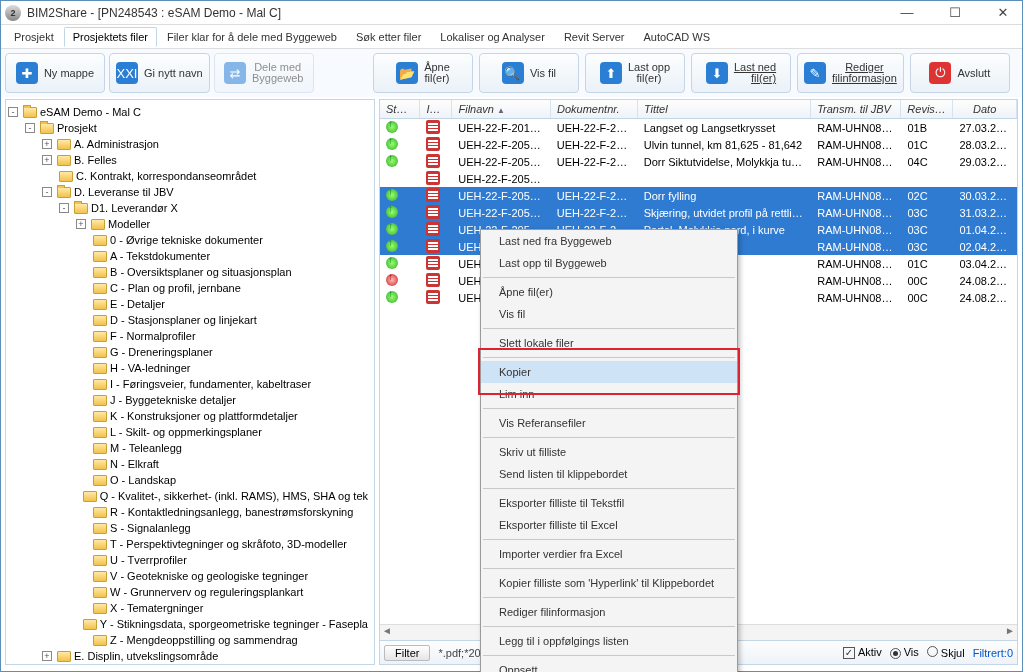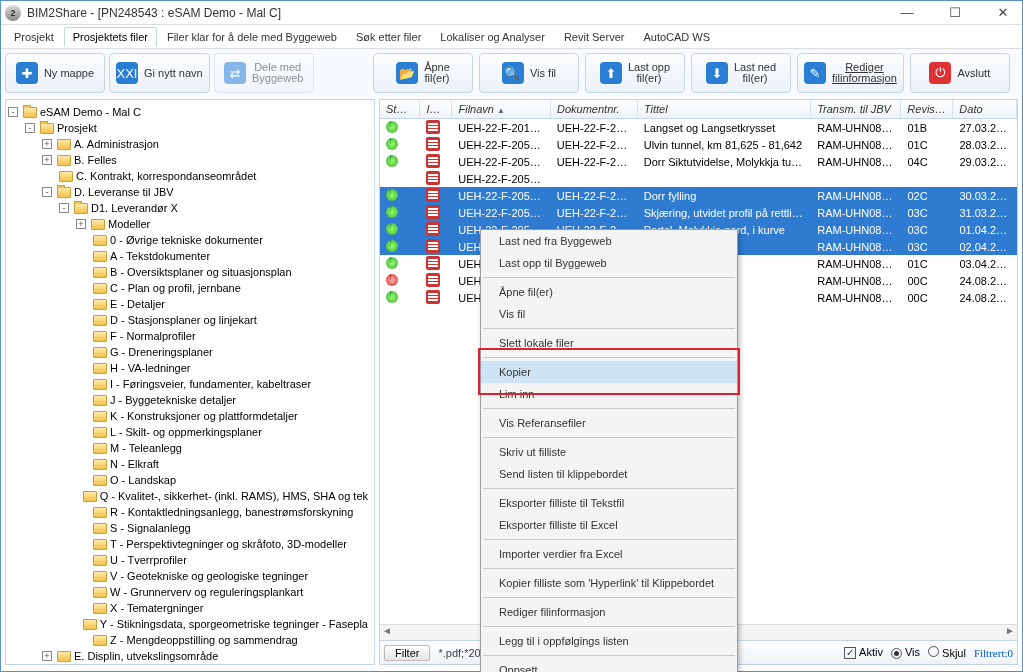--- a/index.html
+++ b/index.html
@@ -28,21 +28,21 @@
 .folder { width:14px; height:11px; background:linear-gradient(#ffe9a8,#f2c24a); border:1px solid #caa033; border-radius:1px; position:relative; flex-shrink:0;}
 .folder.open::before{content:"";position:absolute;left:-1px;top:-3px;width:6px;height:2px;background:#f2c24a;border:1px solid #caa033;border-bottom:none;}
 .file-panel { flex:1; display:flex; flex-direction:column; margin:2px 4px 6px 2px; min-width:0;}
 .grid { flex:1; border:1px solid #c3d6e6; background:#fff; overflow:hidden; display:flex; flex-direction:column; position:relative;}
 .ghead { display:flex; background:linear-gradient(#fdfdfd,#eef3f9); border-bottom:1px solid #c3d6e6; font-size:11px; color:#333;font-style:italic;}
 .ghead .gc { border-right:1px solid #d6e2ee; padding:3px 6px; white-space:nowrap; overflow:hidden; cursor:pointer;}
 .gbody { flex:1; overflow:auto;}
 .gr { display:flex; font-size:11px; height:17px; align-items:center;}
 .gr.sel { background:#2f7bd1; color:#fff;}
 .gc { padding:0 6px; white-space:nowrap; overflow:hidden; text-overflow:ellipsis; }
-.c-status{width:46px;} .c-icon{width:36px;} .c-fn{width:116px;} .c-doc{width:102px;} .c-title{width:206px;} .c-trans{width:106px;} .c-rev{width:60px;} .c-date{width:74px; text-align:left;}
+.c-status{width:46px;} .c-icon{width:36px;} .c-fn{width:116px;} .c-doc{width:102px;} .c-title{width:206px;} .c-trans{width:106px;} .c-rev{width:60px;} .c-date{width:74px; text-align:center;}
 .status-icon{width:12px;height:12px;display:inline-block;position:relative;}
 .status-up{background:radial-gradient(circle,#9f6,#3a3);border-radius:50%;}
 .status-down{background:radial-gradient(circle,#fbb,#c22);border-radius:50%;}
 .status-up::after{content:"↑";position:absolute;left:2px;top:-3px;color:#083;font-size:10px;}
 .status-down::after{content:"↑";position:absolute;left:2px;top:-3px;color:#a00;font-size:10px;}
 .pdf-icon{width:14px;height:14px;background:#c33;border-radius:2px;display:inline-block;position:relative;}
 .pdf-icon::after{content:"";position:absolute;left:2px;top:3px;width:10px;height:2px;background:#fff;box-shadow:0 3px 0 #fff,0 6px 0 #fff;}
 .sort-arrow{font-size:8px;margin-left:3px;color:#667;}
 .hscroll{height:16px;border-top:1px solid #ddd;background:#f4f4f4;position:relative;}
 .hscroll::before{content:"◄";position:absolute;left:2px;top:0;font-size:10px;color:#777;}
@@ -52,21 +52,21 @@
 .filterbar .flabel{color:#444;}
 .filterbar .spacer{flex:1;}
 .chk{width:12px;height:12px;border:1px solid #555;display:inline-flex;align-items:center;justify-content:center;font-size:10px;color:#333;margin-right:3px;}
 .radio{width:11px;height:11px;border:1px solid #555;border-radius:50%;display:inline-flex;align-items:center;justify-content:center;margin-right:3px;}
 .radio.checked::after{content:"";width:5px;height:5px;background:#333;border-radius:50%;}
 .ctx{position:absolute;left:480px;top:229px;width:258px;background:#f4f4f4;border:1px solid #9a9a9a;box-shadow:2px 2px 5px rgba(0,0,0,.25);font-size:11px;z-index:100;}
 .ctx-item{padding:5px 10px 5px 18px;color:#333;cursor:pointer;}
 .ctx-item.hl{background:#cfe3f7;}
 .ctx-sep{height:1px;background:#c8c8c8;margin:3px 2px;}
 .ctx-highlight-box{position:absolute;left:478px;top:348px;width:262px;height:47px;border:2px solid #d23; z-index:101; pointer-events:none;}
-.link{color:#0055cc;font-family:Liberation Serif, serif;}
+.link{color:#0055cc;}
 .blue-icon{background:#2a7fd4;border-radius:3px;}
 </style>
 </head>
 <body>
 
 <div class="window">
   <div class="titlebar">
     <div class="app-icon">2</div>
     <div class="title-text">BIM2Share - [PN248543 : eSAM Demo - Mal C]</div>
     <div class="win-btns">
@@ -112,21 +112,21 @@
           <div class="ticon blue-icon" style="color: rgb(255, 255, 255);">🔍</div>
           <div style="white-space: pre-line; line-height: 11px; text-align: center;">Vis fil</div>
         </div>
         <div class="tbtn">
           <div class="ticon blue-icon" style="color: rgb(255, 255, 255);">⬆</div>
           <div style="white-space: pre-line; line-height: 11px; text-align: center;">Last opp
 fil(er)</div>
         </div>
         <div class="tbtn">
           <div class="ticon blue-icon" style="color: rgb(255, 255, 255);">⬇</div>
-          <div style="white-space: pre-line; line-height: 11px; text-align: center;">Last ned
+          <div style="white-space: pre-line; line-height: 11px; text-align: right; text-decoration: underline;">Last ned
 fil(er)</div>
         </div>
         <div class="tbtn">
           <div class="ticon blue-icon" style="color: rgb(255, 255, 255);">✎</div>
           <div style="white-space: pre-line; line-height: 11px; text-align: center; text-decoration: underline;">Rediger
 filinformasjon</div>
         </div>
         <div class="tbtn">
           <div class="ticon " style="background: rgb(221, 51, 51); color: rgb(255, 255, 255);">⏻</div>
           <div style="white-space: pre-line; line-height: 11px; text-align: center;">Avslutt</div>

